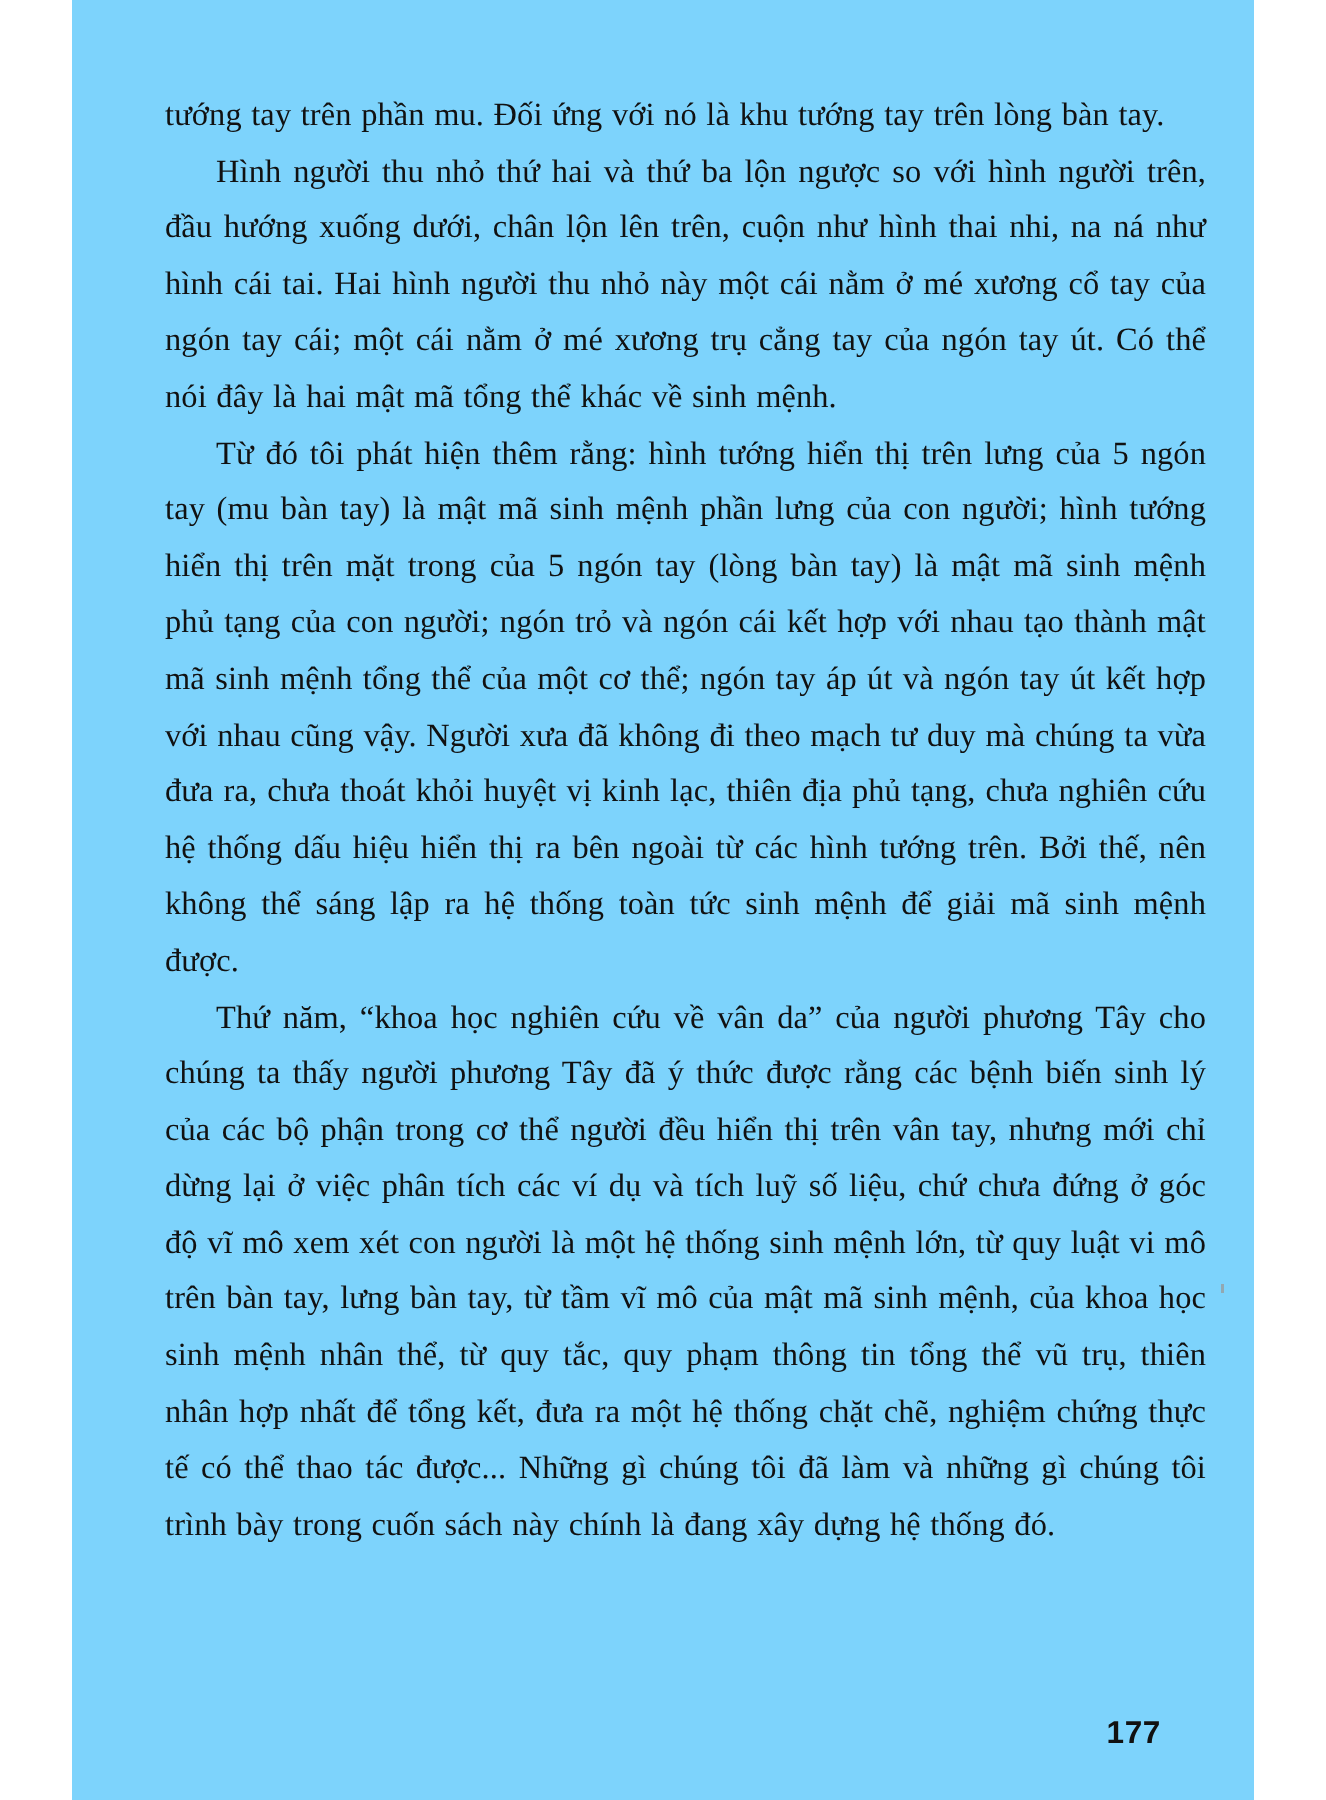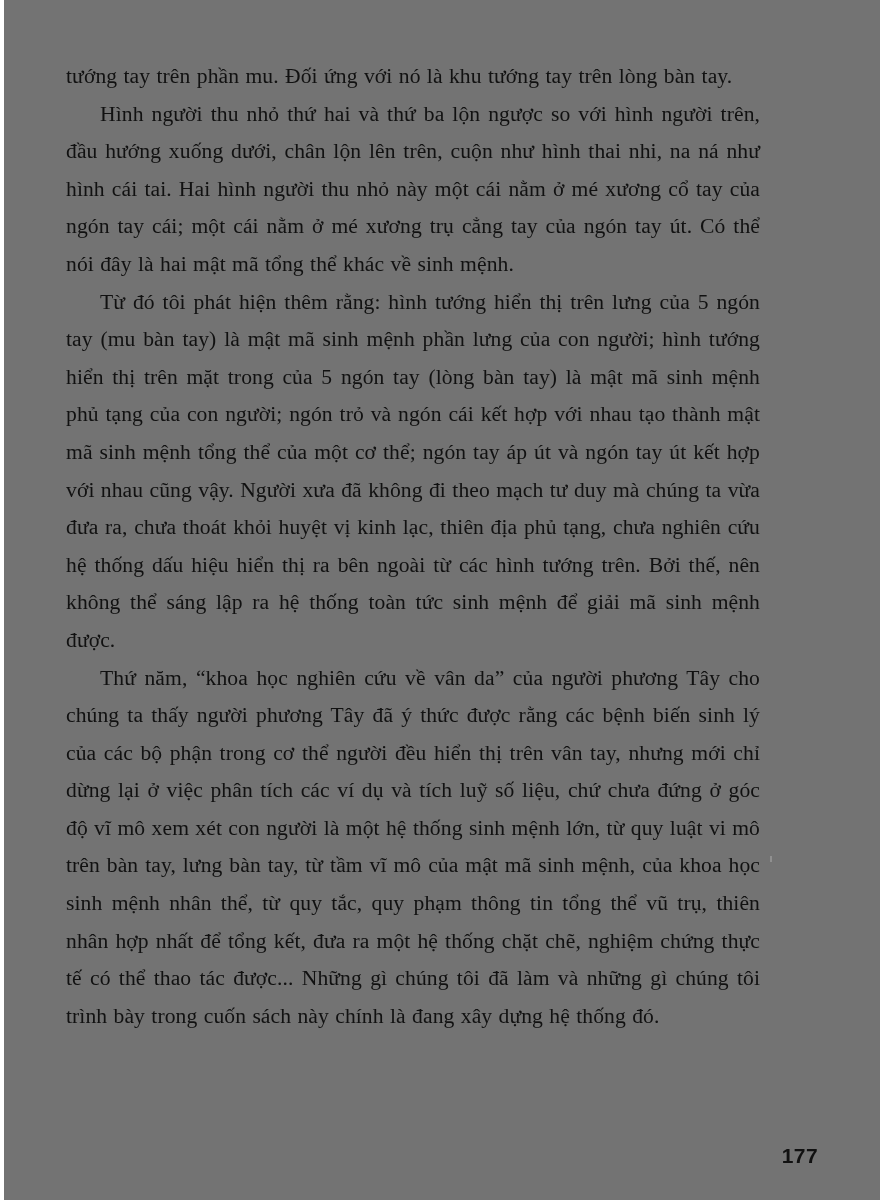--- a/index.html
+++ b/index.html
@@ -4,24 +4,24 @@
 <title>Trang 177</title>
 <style>
   html, body {
     margin: 0;
     padding: 0;
     background: #ffffff;
   }
 
   .page {
     position: relative;
-    width: 876px;
+    width: 788px;
     height: 1200px;
     margin: 0 auto;
-    background: #737373;
+    background: #7dd3fc;
     overflow: hidden;
     font-family: "Liberation Serif", "DejaVu Serif", serif;
     color: #111111;
   }
 
   
   .text-column {
     position: absolute;
     left: 62px;
     top: 58px;

